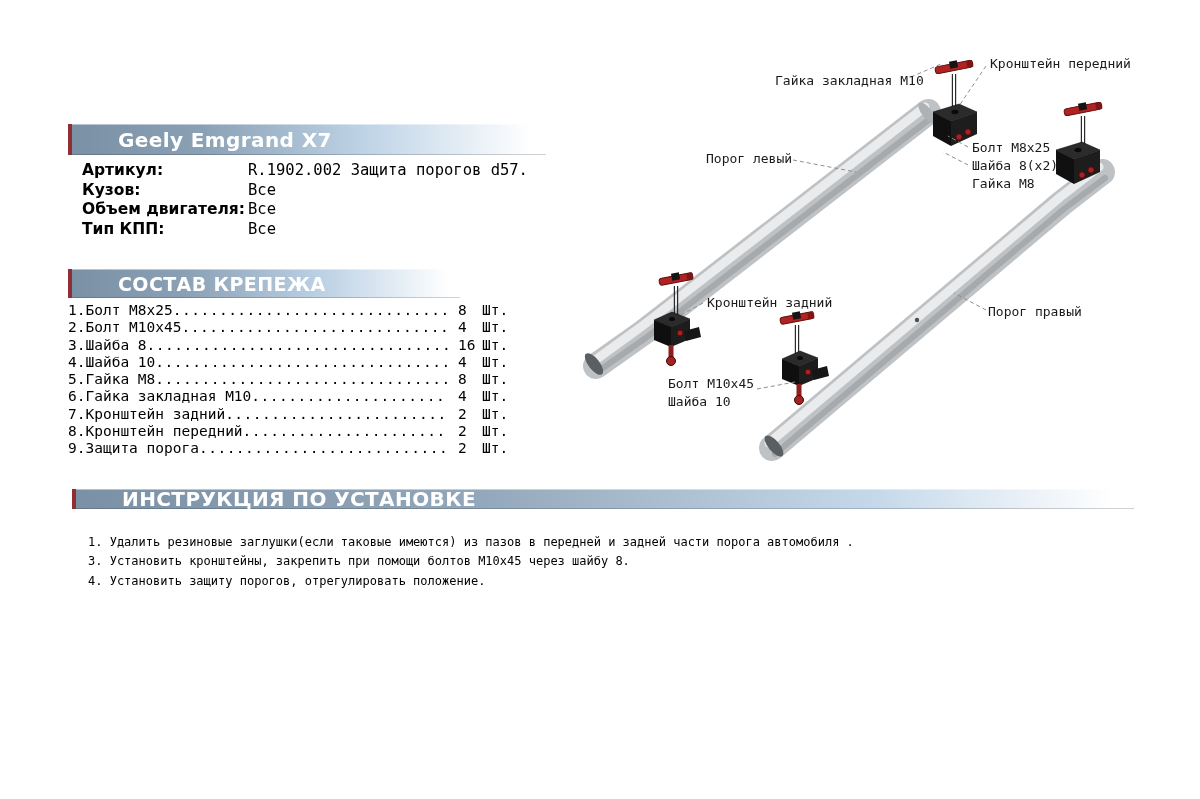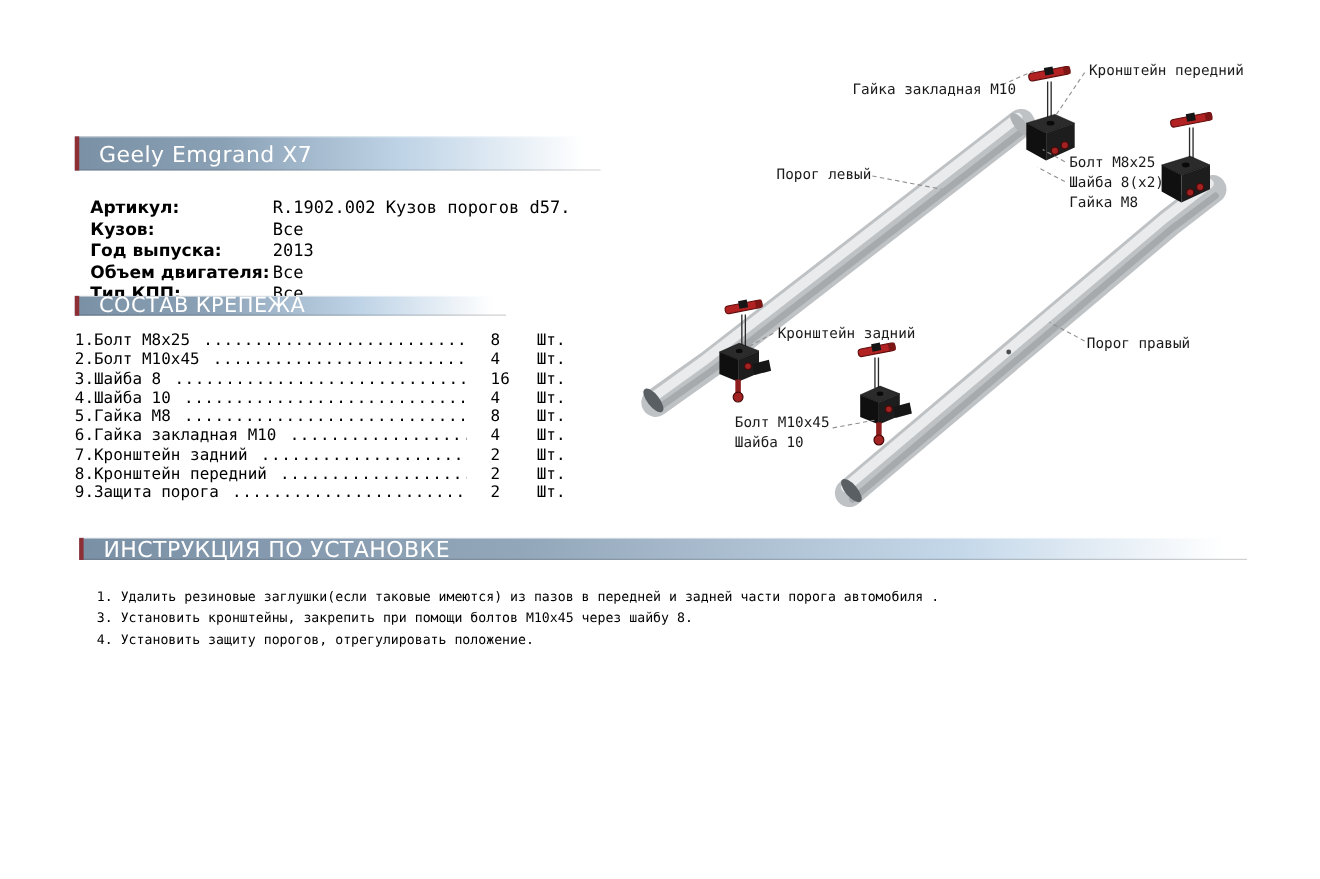--- a/index.html
+++ b/index.html
@@ -12,47 +12,47 @@
   *{box-sizing:border-box;margin:0;padding:0;}
   html,body{width:1200px;height:799px;background:#ffffff;overflow:hidden;}
   body{font-family:"DejaVu Sans",sans-serif;position:relative;}
 
   .abs{position:absolute;}
 
   
   .bar{display:flex;align-items:stretch;
        box-shadow:inset 0 1px 0 rgba(255,255,255,.45), inset 0 -1px 0 rgba(0,0,0,.18);}
   .bar .stripe{width:4px;background:var(--accent-red);flex:0 0 4px;}
-  .bar .bar-title{color:#ffffff;font-weight:normal;letter-spacing:.4px;
+  .bar .bar-title{color:#ffffff;font-weight:bold;letter-spacing:.4px;
        padding-left:18px;display:flex;align-items:center;white-space:nowrap;
-       font-family:"DejaVu Sans",sans-serif;}
+       font-family:"DejaVu Sans",sans-serif;margin-left:28px;}
   .bar1{left:68px;top:124px;width:478px;height:31px;
        background:linear-gradient(to right,#7a90a5 0%,#8aa0b4 28%,#bed3e6 62%,rgba(255,255,255,0) 97%);}
   .bar1 .bar-title{font-size:20px;}
-  .bar2{left:68px;top:269px;width:392px;height:18px;
+  .bar2{left:68px;top:269px;width:392px;height:29px;
        background:linear-gradient(to right,#7a90a5 0%,#8aa0b4 30%,#bed3e6 66%,rgba(255,255,255,0) 97%);}
   .bar2 .bar-title{font-size:19px;}
   .bar3{left:72px;top:489px;width:1062px;height:20px;
        background:linear-gradient(to right,#7a90a5 0%,#93a7ba 38%,#c6d9ea 76%,rgba(255,255,255,0) 98%);}
   .bar3 .bar-title{font-size:20px;}
 
   
-  .specs{left:82px;top:180px;width:470px;}
+  .specs{left:82px;top:161px;width:470px;}
   .spec-row{display:flex;line-height:19.6px;font-size:15.5px;}
   .spec-label{width:166px;font-weight:bold;color:var(--ink);flex:0 0 166px;}
   .spec-value{font-family:"DejaVu Sans Mono",monospace;color:var(--ink);white-space:nowrap;}
 
   
   .parts{left:68px;top:302px;width:452px;font-family:"DejaVu Sans Mono",monospace;
          font-size:14.5px;color:var(--ink);}
-  .part-row{display:flex;line-height:17.3px;white-space:nowrap;gap:12px;}
+  .part-row{display:flex;line-height:17.3px;white-space:nowrap;}
   .part-name{flex:0 0 auto;}
   .dots{flex:1 1 auto;overflow:hidden;letter-spacing:.5px;}
   .part-qty{flex:0 0 34px;padding-left:10px;}
-  .part-unit{flex:0 0 38px;text-align:center;}
+  .part-unit{flex:0 0 38px;}
 
   
   .steps{left:88px;top:533px;width:1060px;font-family:"DejaVu Sans Mono",monospace;
          font-size:12px;color:var(--ink);}
   .step{line-height:19.4px;white-space:nowrap;}
 
   
   svg.diagram{left:0;top:0;width:1200px;height:799px;}
   svg text{font-family:"DejaVu Sans Mono",monospace;font-size:13px;fill:var(--label-ink);}
   .leader{stroke:var(--leader);stroke-width:1;stroke-dasharray:4 3;fill:none;}
@@ -61,29 +61,25 @@
 <body>
 
 <div class="abs bar bar1">
   <div class="stripe"></div>
   <div class="bar-title">Geely Emgrand X7</div>
 </div>
 
 <div class="abs specs">
   <div class="spec-row">
     <span class="spec-label">Артикул:</span>
-    <span class="spec-value">R.1902.002 Кузов порогов d57.</span>
+    <span class="spec-value">R.1902.002 Защита порогов d57.</span>
   </div>
   <div class="spec-row">
     <span class="spec-label">Кузов:</span>
     <span class="spec-value">Все</span>
-  </div>
-  <div class="spec-row">
-    <span class="spec-label">Год выпуска:</span>
-    <span class="spec-value">2013</span>
   </div>
   <div class="spec-row">
     <span class="spec-label">Объем двигателя:</span>
     <span class="spec-value">Все</span>
   </div>
   <div class="spec-row">
     <span class="spec-label">Тип КПП:</span>
     <span class="spec-value">Все</span>
   </div>
 </div>

